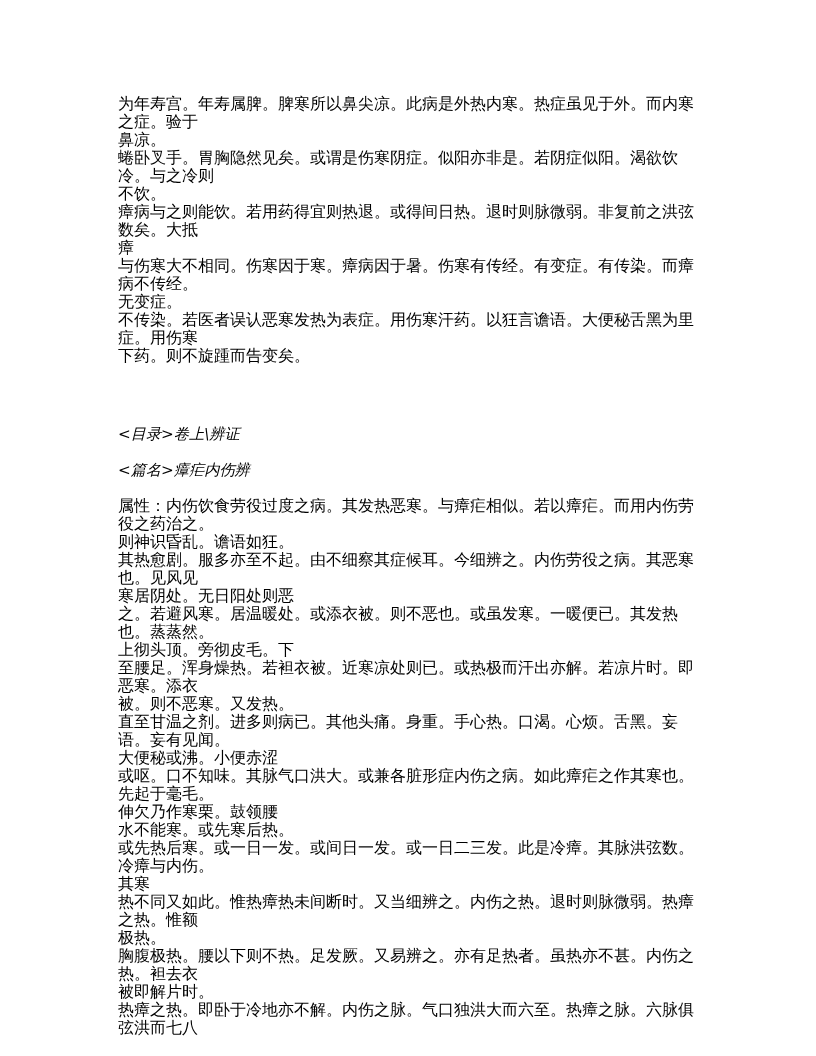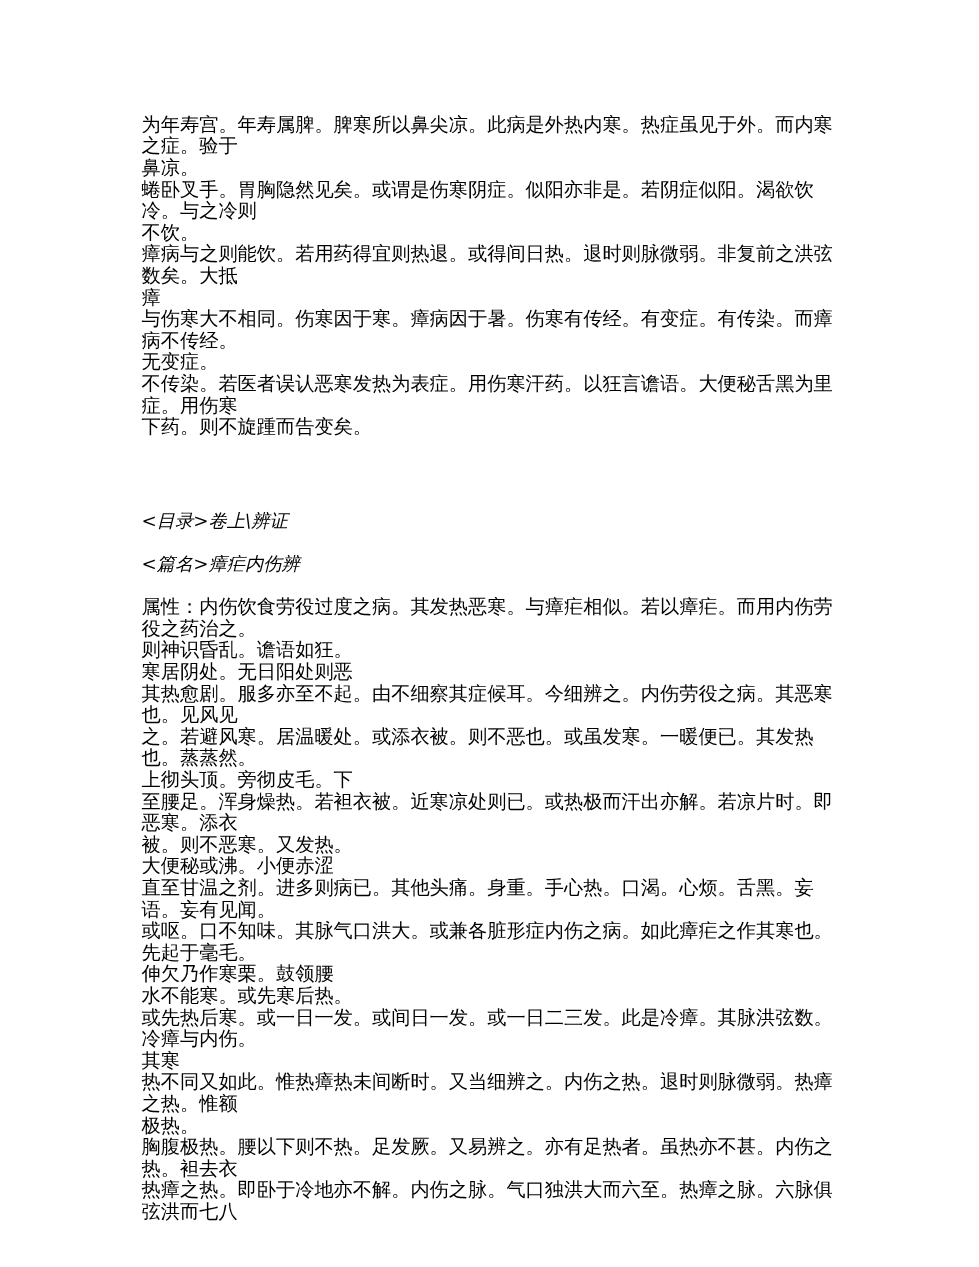--- a/index.html
+++ b/index.html
@@ -68,33 +68,34 @@
   <div class="gap-large"></div>
 
   <p class="heading">&lt;目录&gt;卷上\辨证</p>
   <div class="heading-gap"></div>
   <p class="heading">&lt;篇名&gt;瘴疟内伤辨</p>
   <div class="para-gap"></div>
 
   <div class="block">
     <p class="line">属性：内伤饮食劳役过度之病。其发热恶寒。与瘴疟相似。若以瘴疟。而用内伤劳役之药治之。</p>
     <p class="line">则神识昏乱。谵语如狂。</p>
+    <p class="line">其热愈剧。服多亦至不起。由不细察其症候耳。今细辨之。内伤劳役之病。其恶寒也。见风见</p>
     <p class="line">寒居阴处。无日阳处则恶</p>
-    <p class="line">其热愈剧。服多亦至不起。由不细察其症候耳。今细辨之。内伤劳役之病。其恶寒也。见风见</p>
     <p class="line">之。若避风寒。居温暖处。或添衣被。则不恶也。或虽发寒。一暖便已。其发热也。蒸蒸然。</p>
     <p class="line">上彻头顶。旁彻皮毛。下</p>
     <p class="line">至腰足。浑身燥热。若袒衣被。近寒凉处则已。或热极而汗出亦解。若凉片时。即恶寒。添衣</p>
     <p class="line">被。则不恶寒。又发热。</p>
+    <p class="line">直至甘温之剂。进多则病已。其他头痛。身重。手心热。口渴。心烦。舌黑。妄语。妄有见闻。</p>
     <p class="line">大便秘或沸。小便赤涩</p>
-    <p class="line">直至甘温之剂。进多则病已。其他头痛。身重。手心热。口渴。心烦。舌黑。妄语。妄有见闻。</p>
     <p class="line">或呕。口不知味。其脉气口洪大。或兼各脏形症内伤之病。如此瘴疟之作其寒也。先起于毫毛。</p>
     <p class="line">伸欠乃作寒栗。鼓领腰</p>
     <p class="line">水不能寒。或先寒后热。</p>
     <p class="line">或先热后寒。或一日一发。或间日一发。或一日二三发。此是冷瘴。其脉洪弦数。冷瘴与内伤。</p>
     <p class="line">其寒</p>
     <p class="line">热不同又如此。惟热瘴热未间断时。又当细辨之。内伤之热。退时则脉微弱。热瘴之热。惟额</p>
     <p class="line">极热。</p>
     <p class="line">胸腹极热。腰以下则不热。足发厥。又易辨之。亦有足热者。虽热亦不甚。内伤之热。袒去衣</p>
+    <p class="line">被即解片时。</p>
     <p class="line">热瘴之热。即卧于冷地亦不解。内伤之脉。气口独洪大而六至。热瘴之脉。六脉俱弦洪而七八</p>
 
   </div>
 
 </div>
 
 </body></html>

